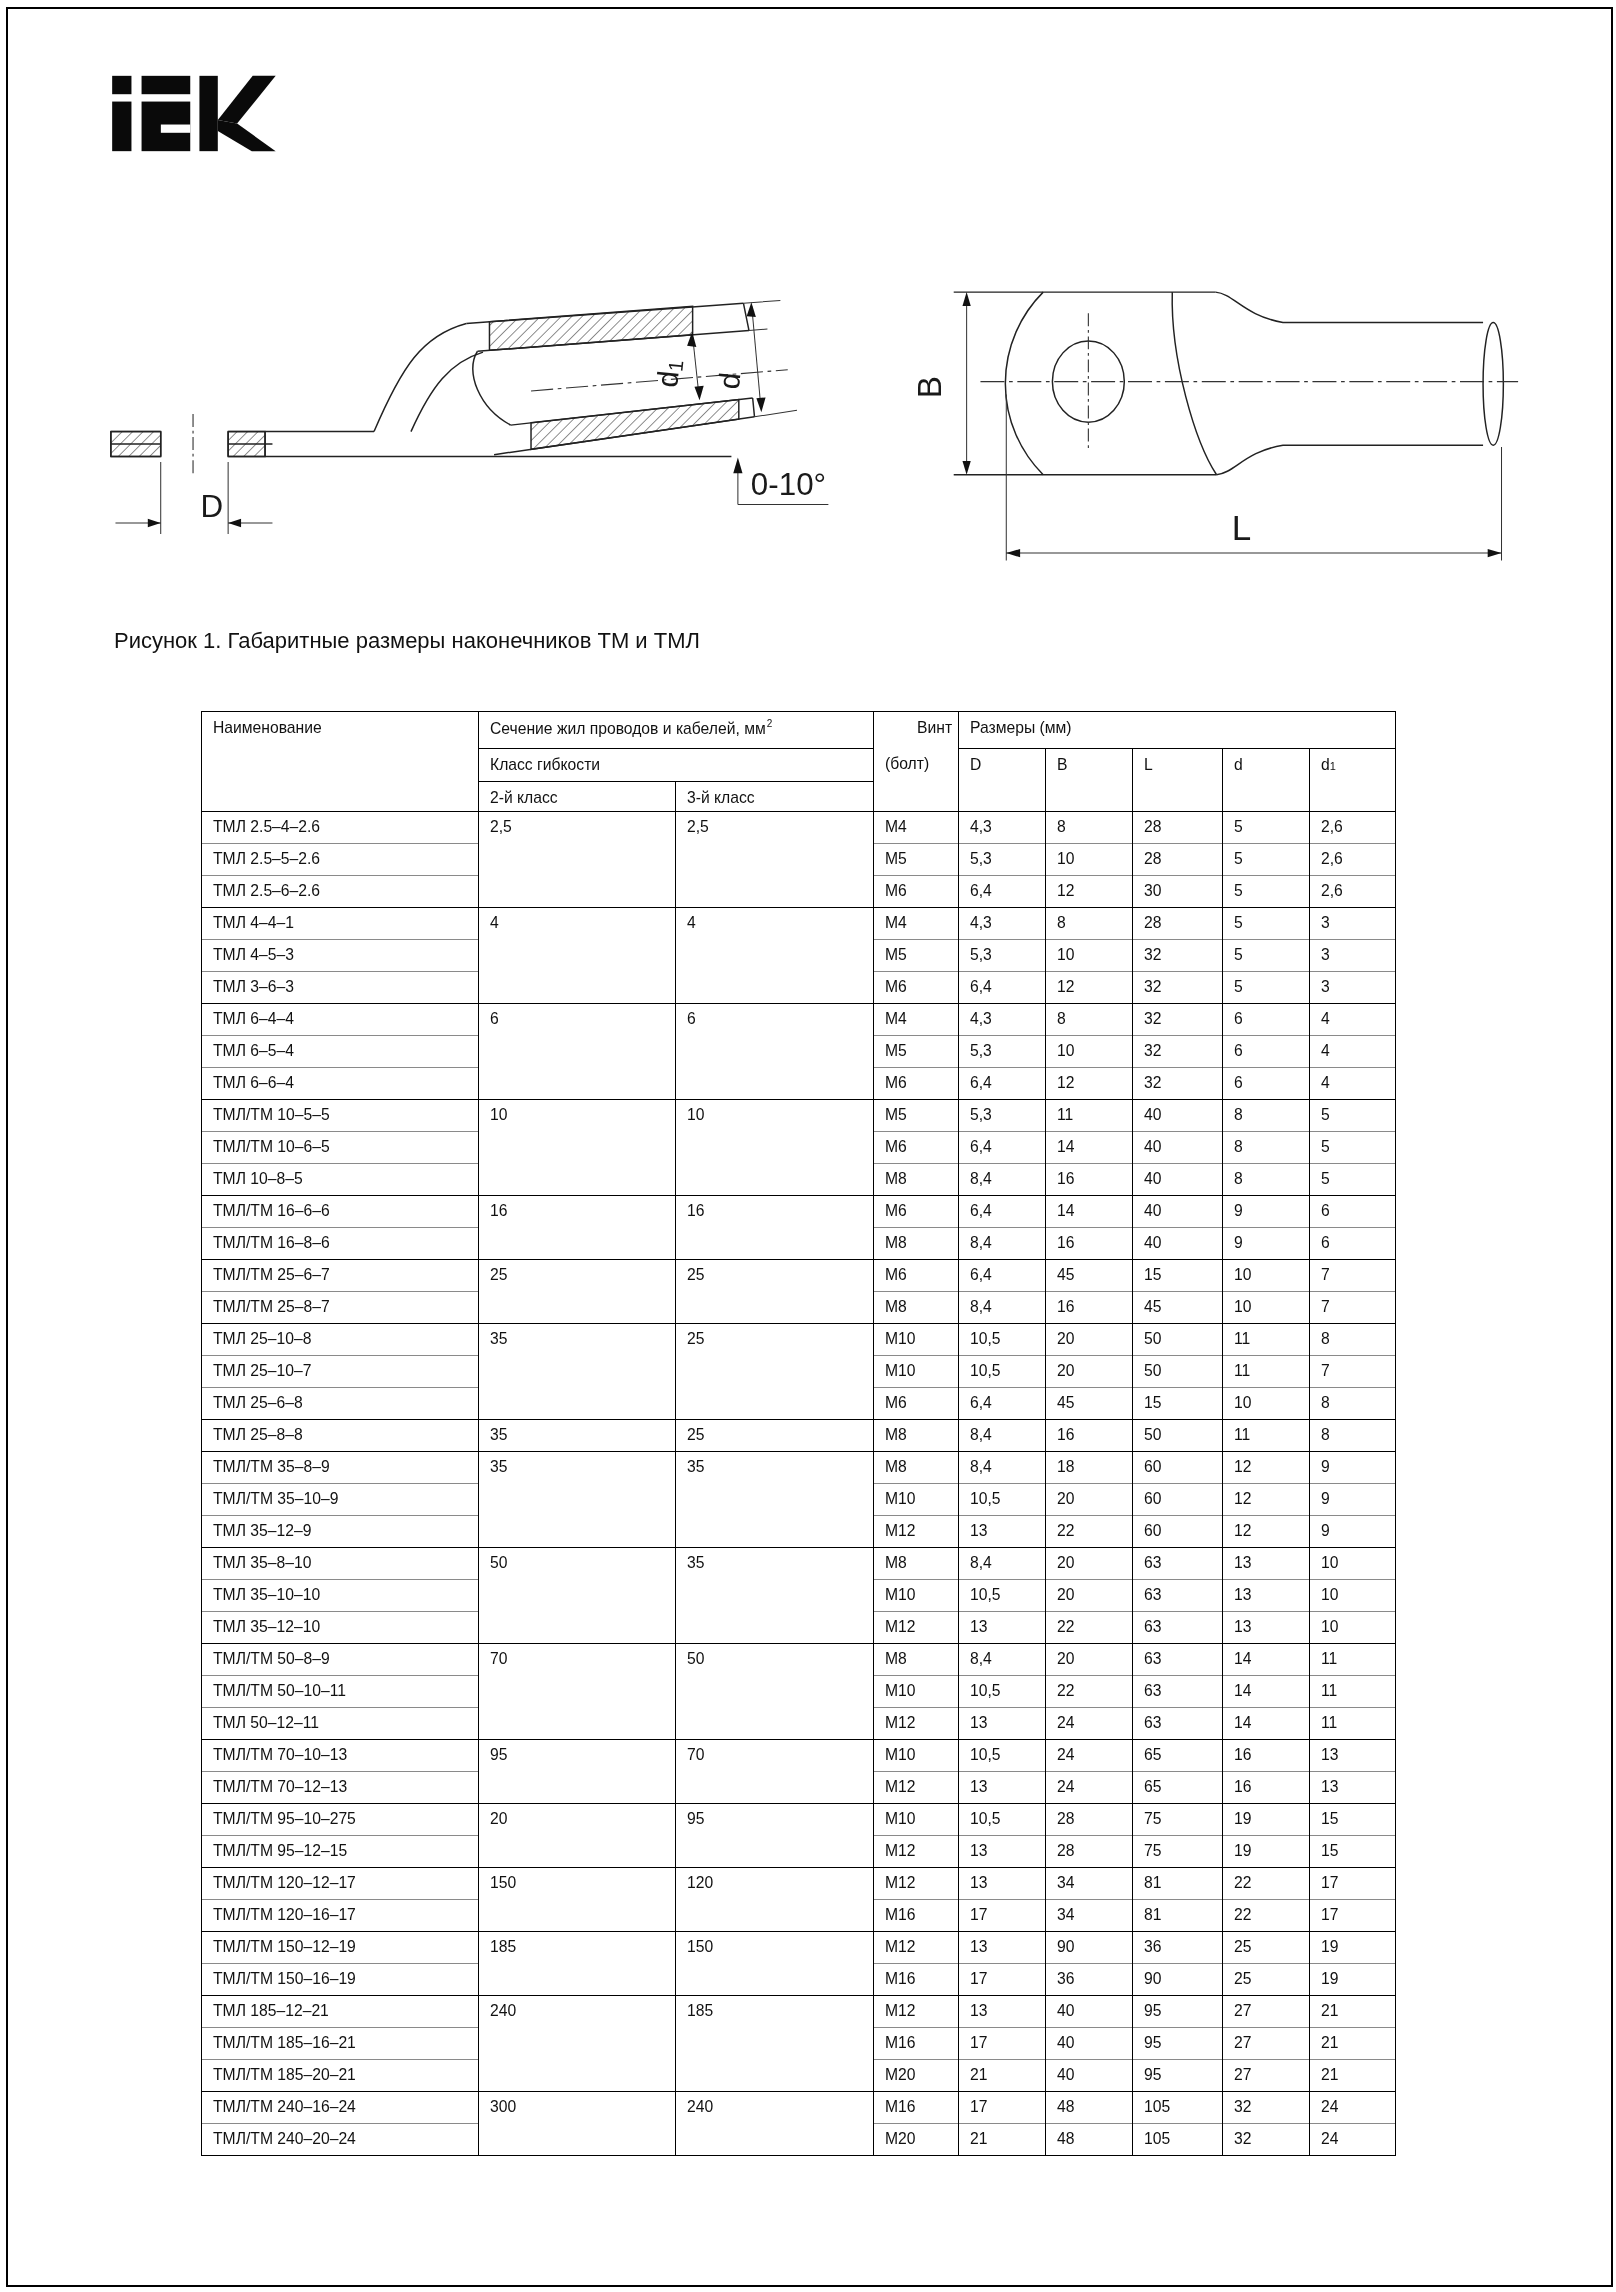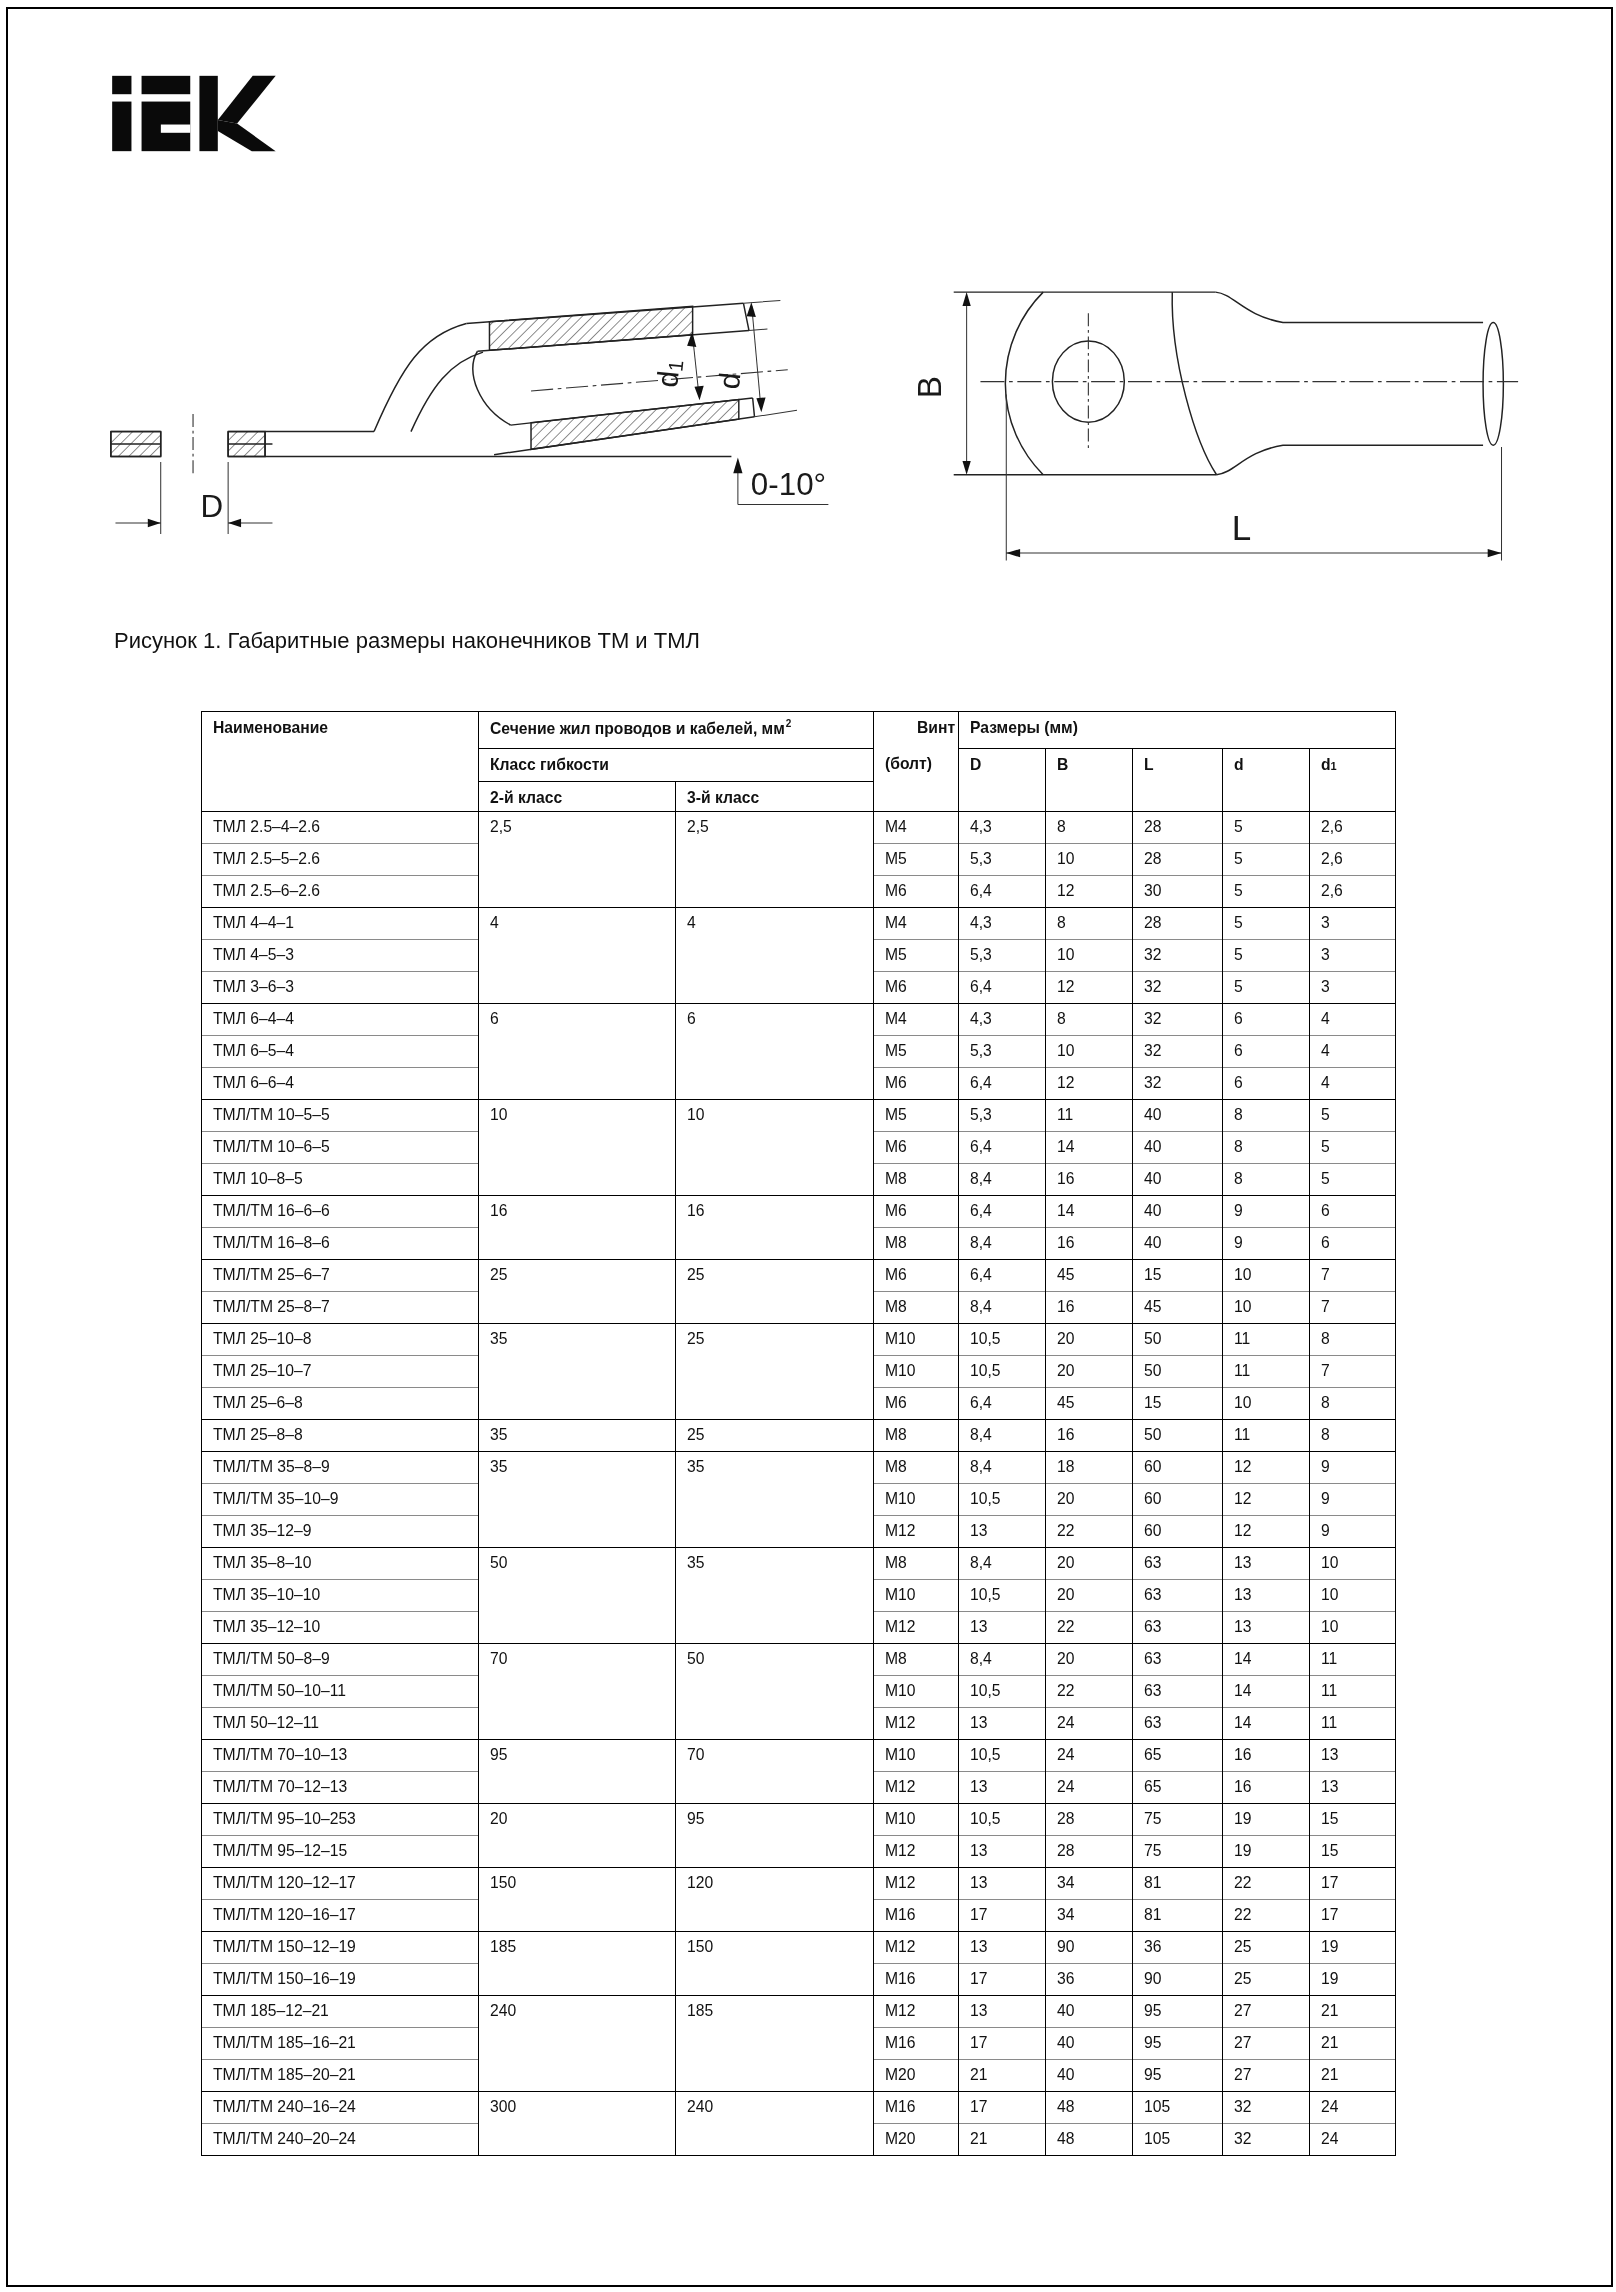--- a/index.html
+++ b/index.html
@@ -7,21 +7,21 @@
         font-family:"Liberation Sans", sans-serif;color:#111;overflow:hidden;}
   .frame{position:absolute;left:5.5px;top:7.4px;width:1603px;height:2276px;border:2.8px solid #000;}
   .logo{position:absolute;left:109px;top:74px;}
   .drawing{position:absolute;}
   #side-view{left:97px;top:268px;}
   #top-view{left:909px;top:258px;}
   .caption{position:absolute;left:114px;top:628px;font-size:22px;color:#111;}
   .tablewrap{position:absolute;left:201px;top:711px;}
   #lug-table{border-collapse:collapse;table-layout:fixed;width:1192px;border:1.8px solid #000;
              font-size:15.7px;color:#111;}
-  #lug-table th{font-weight:700;text-align:left;vertical-align:top;
+  #lug-table th{font-weight:400;text-align:left;vertical-align:top;
                 padding:6.5px 3.7px 0 11px;border:1.8px solid #000;box-sizing:border-box;}
   #lug-table th.h1{height:37px;}
   #lug-table th.h2{height:33px;margin-left:36px;}
   #lug-table th.h3{height:30px;}
   #lug-table td{vertical-align:top;box-sizing:border-box;height:32px;
                 padding:5.5px 3.7px 0 11px;border-left:1.8px solid #000;border-right:1.8px solid #000;}
   #lug-table tr.gstart td{border-top:1.8px solid #000;}
   #lug-table tr.sub td.bt{border-top:0.9px solid #8a8a8a;}
   #lug-table tbody td{border-bottom:0;}
   #lug-table .screwcell div.l1{height:36px;margin-left:32px;}
@@ -459,21 +459,21 @@
           <tr class="sub">
             <td class="name bt">ТМЛ/ТМ 70–12–13</td>
             <td class="num bt">М12</td>
             <td class="num bt">13</td>
             <td class="num bt">24</td>
             <td class="num bt">65</td>
             <td class="num bt">16</td>
             <td class="num bt">13</td>
           </tr>
           <tr class="gstart">
-            <td class="name bt">ТМЛ/ТМ 95–10–253</td>
+            <td class="name bt">ТМЛ/ТМ 95–10–275</td>
             <td class="cls" rowspan="2">20</td>
             <td class="cls" rowspan="2">95</td>
             <td class="num bt">М10</td>
             <td class="num bt">10,5</td>
             <td class="num bt">28</td>
             <td class="num bt">75</td>
             <td class="num bt">19</td>
             <td class="num bt">15</td>
           </tr>
           <tr class="sub">

